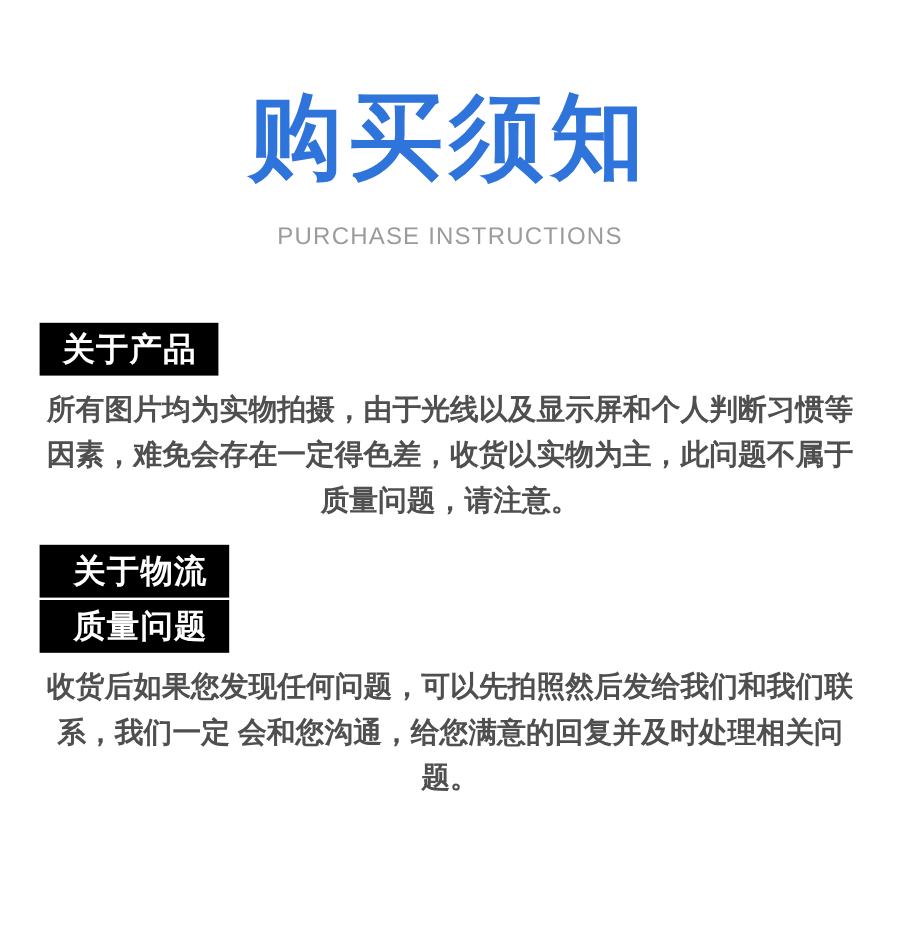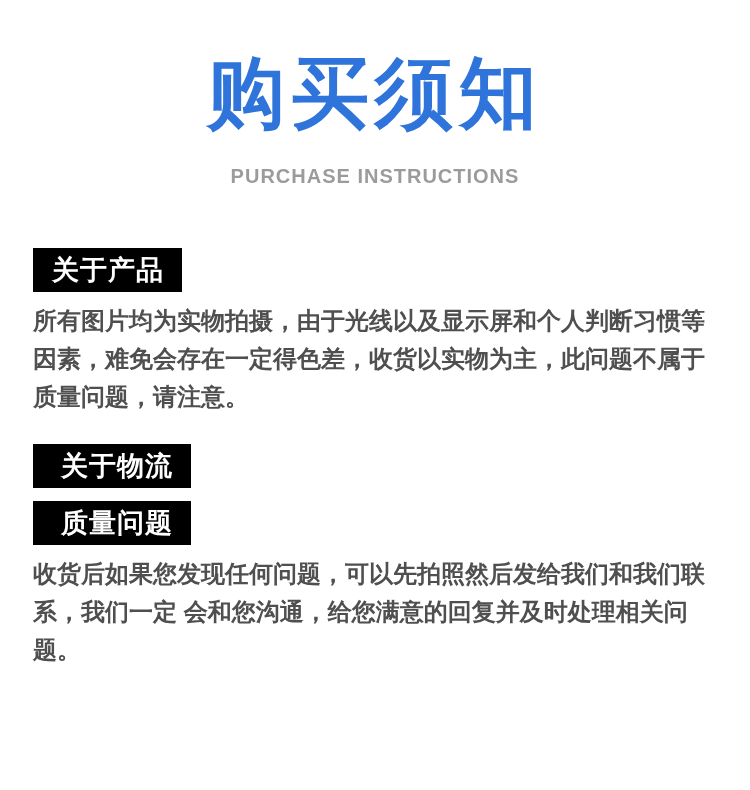--- a/index.html
+++ b/index.html
@@ -9,68 +9,68 @@
   }
   .page {
     position: relative;
     width: 750px;
     height: 790px;
     margin: 0 auto;
     background: #ffffff;
     overflow: hidden;
   }
   .header {
-    padding-top: 54px;
+    padding-top: 75px;
     text-align: center;
   }
   .title {
     font-size: 78px;
     line-height: 78px;
     font-weight: 800;
     color: #2e74da;
     letter-spacing: 6px;
     font-family: "Liberation Sans", "DejaVu Sans", sans-serif;
   }
   .subtitle {
     margin-top: 32px;
     font-size: 20px;
     line-height: 24px;
-    font-weight: bold;
+    font-weight: normal;
     color: #9b9b9b;
     letter-spacing: 1px;
   }
   .sections {
     padding: 0 33px;
   }
   .section-badge {
     display: inline-block;
     margin-top: 60px;
     background: #000000;
     color: #ffffff;
     font-size: 27px;
     line-height: 28px;
     font-weight: bold;
     padding: 8px 18px 8px 19px;
     letter-spacing: 1px;
     text-align: right;
   }
   .section:nth-child(n+2) .section-badge {
-    margin-top: 13px;
+    margin-top: 2px;
     padding-left: 28px;
   }
   .body-text {
     margin-top: 10px;
     margin-bottom: 15px;
     font-size: 24px;
     line-height: 38px;
     font-weight: bold;
     color: #4f4f4f;
     letter-spacing: 0px;
     white-space: pre-line;
-    text-align: left;
+    text-align: center;
   }
 </style>
 </head>
 <body>
 
 <div class="page">
 
   <div class="header">
     <h1 class="title">购买须知</h1>
     <div class="subtitle">PURCHASE INSTRUCTIONS</div>

